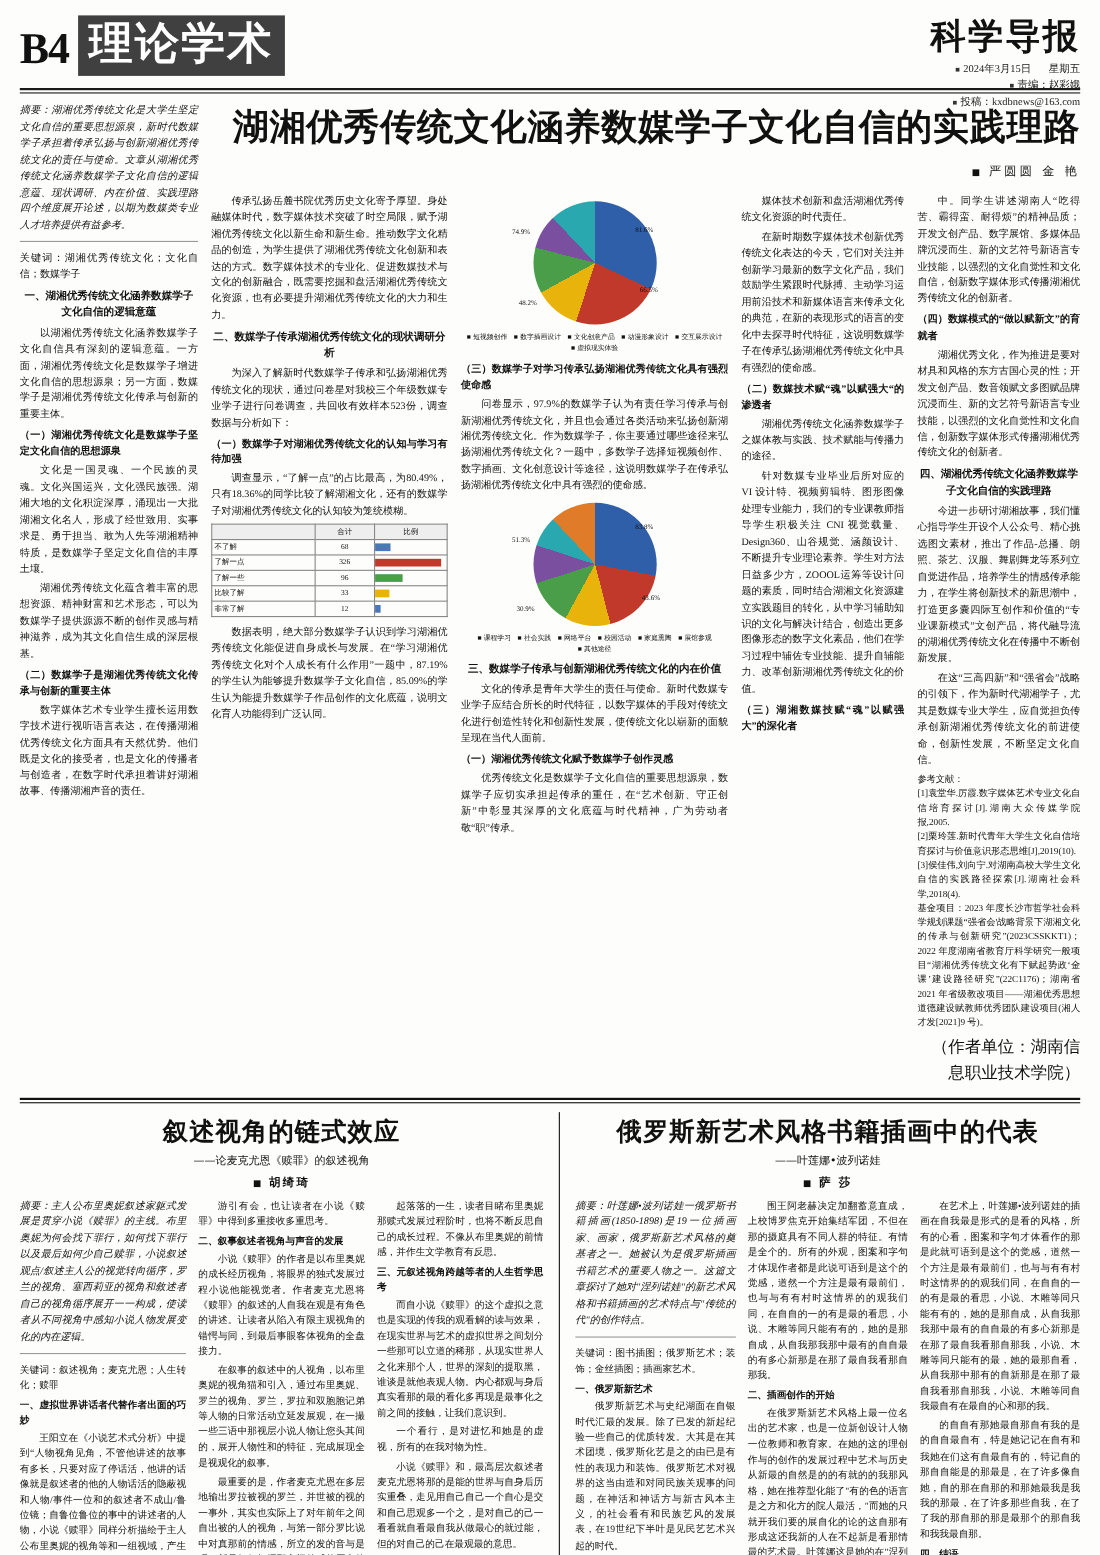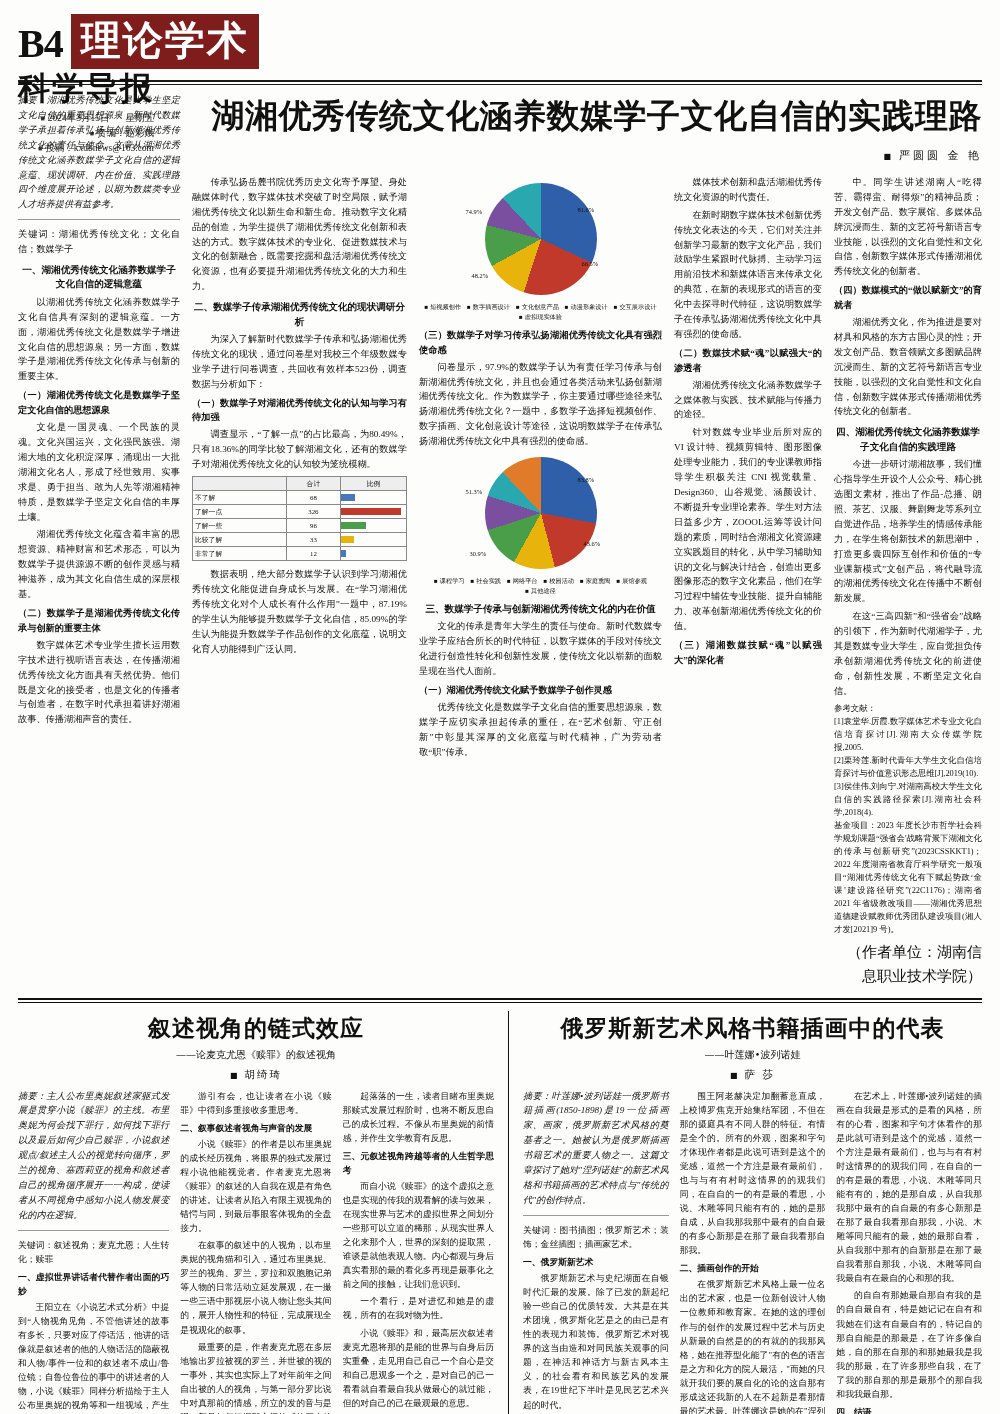--- a/index.html
+++ b/index.html
@@ -8,29 +8,29 @@
     width:1000px; height:1414px;
     background:#fdfdfb;
     font-family:"Liberation Serif", serif;
     color:#111;
     position:relative;
     overflow:hidden;
   }
   .page { position:absolute; inset:0; padding:14px 18px; }
 
   
-  .masthead { display:flex; align-items:flex-start; justify-content:space-between; height:62px;flex-direction:column; }
+  .masthead { display:flex; align-items:flex-start; justify-content:space-between; height:62px; }
   .mh-left { display:flex; align-items:center; gap:8px; }
   .page-no {
     font-family:"Liberation Serif", serif;
     font-size:40px; font-weight:bold; letter-spacing:-1px;
     line-height:1; padding-top:4px;
   }
   .section-title {
-    background:#7f1d1d; color:#fff;
+    background:#404040; color:#fff;
     font-family:"DejaVu Serif", serif;
     font-weight:bold;
     font-size:40px; line-height:1;
     padding:6px 10px 9px 10px;
     letter-spacing:2px;
     position:relative;
   }
   .mh-right { text-align:right; padding-top:2px; }
   .paper-name {
     font-family:"DejaVu Serif", serif;
@@ -110,21 +110,21 @@
   .art2 { width:476px; }
   .art3 { width:476px; flex:1; }
   .vline { width:0; border-left:1px solid #111; }
 
   .headline2 {
     font-family:"DejaVu Serif", serif;
     font-weight:bold; font-size:23px; text-align:center; letter-spacing:1px;
     margin:2px 0 4px;
   }
   .subhead2 { text-align:center; font-size:10px; margin-bottom:6px; }
-  .byline2 { text-align:center; font-size:10.5px; letter-spacing:2px; margin-bottom:7px; }
+  .byline2 { text-align:center; font-size:10.5px; letter-spacing:2px; margin-bottom:7px;font-weight:bold; }
   .byline2 .sq:before { content:"■"; font-size:8px; margin-right:5px; }
 
   .cols3 { display:flex; gap:11px; }
   .cols3 > div { flex:1; }
 
   .tiny { font-size:8.8px; line-height:1.6; text-align:justify; }
   .tiny .h3 { font-size:8.8px; }
 
   .indent { text-indent:2em; }
 </style>

